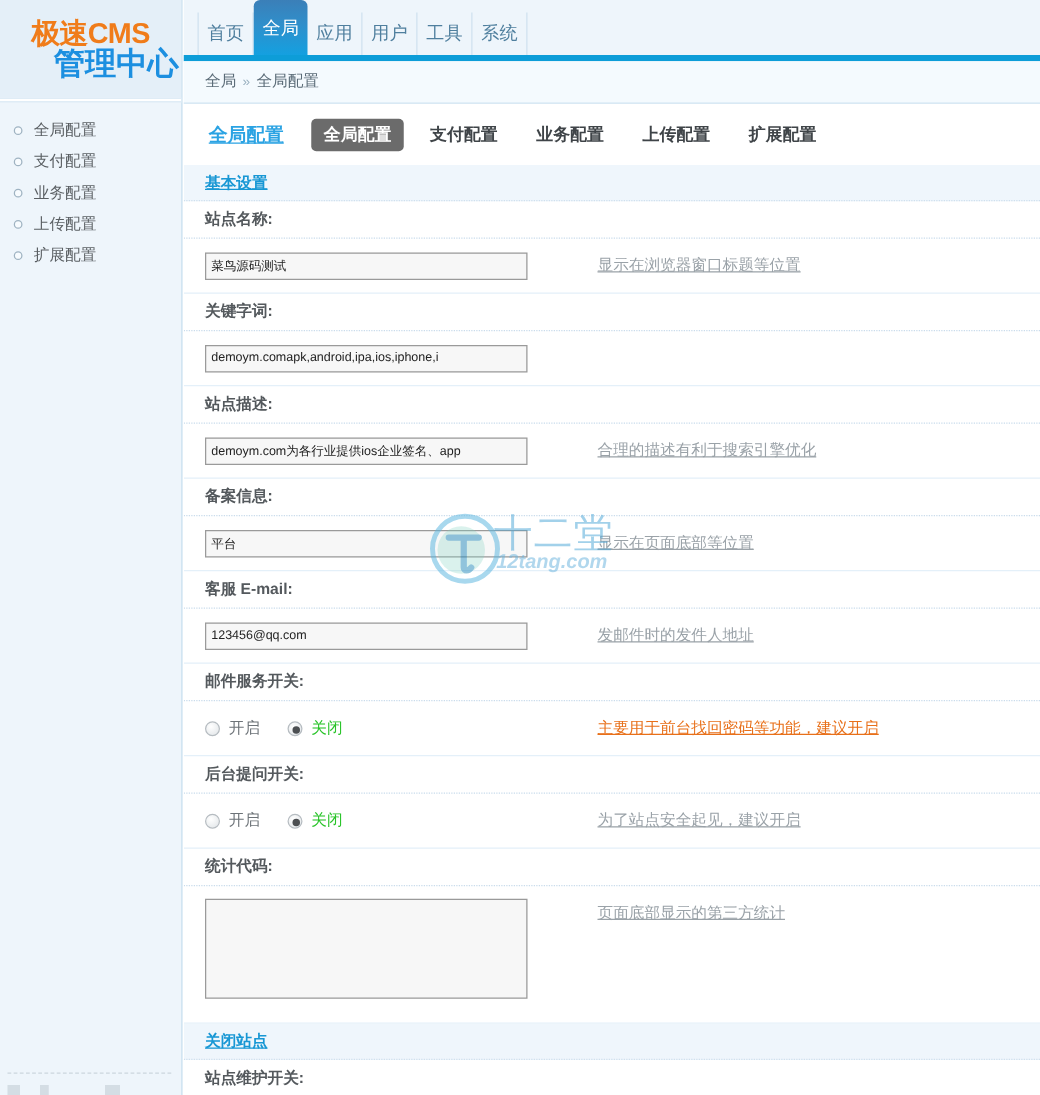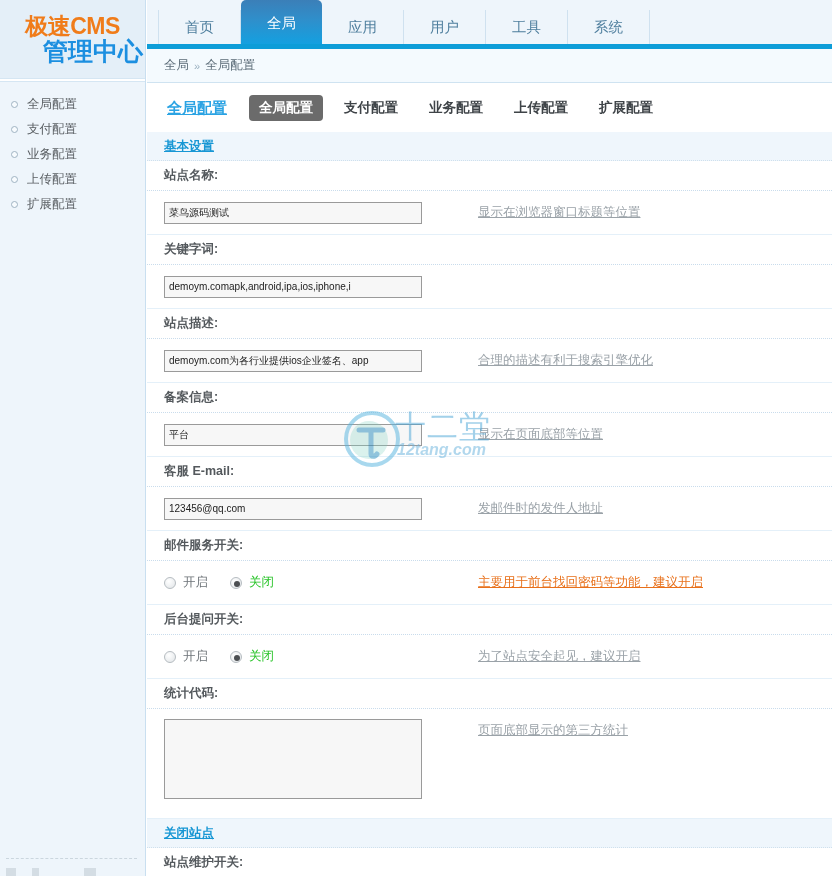--- a/index.html
+++ b/index.html
@@ -103,21 +103,21 @@
   #topnav-inner {
     display: flex;
     align-items: flex-end;
     height: 44px;
     padding-left: 11px;
   }
   .nav-tab {
     position: relative;
     font-size: 14.5px;
     color: #4f7f9e;
-    padding: 0 26px;
+    padding: 0 7px;
     height: 34px;
     line-height: 34px;
     cursor: pointer;
     border-right: 1px solid #cfe1ef;
   }
   .nav-tab:first-child { border-left: 1px solid #cfe1ef; }
   .nav-tab.active {
     color: #ffffff;
     font-weight: normal;
     background: linear-gradient(to bottom, #3b7fb8 0%, #2f8fcb 45%, #14a0e0 100%);

